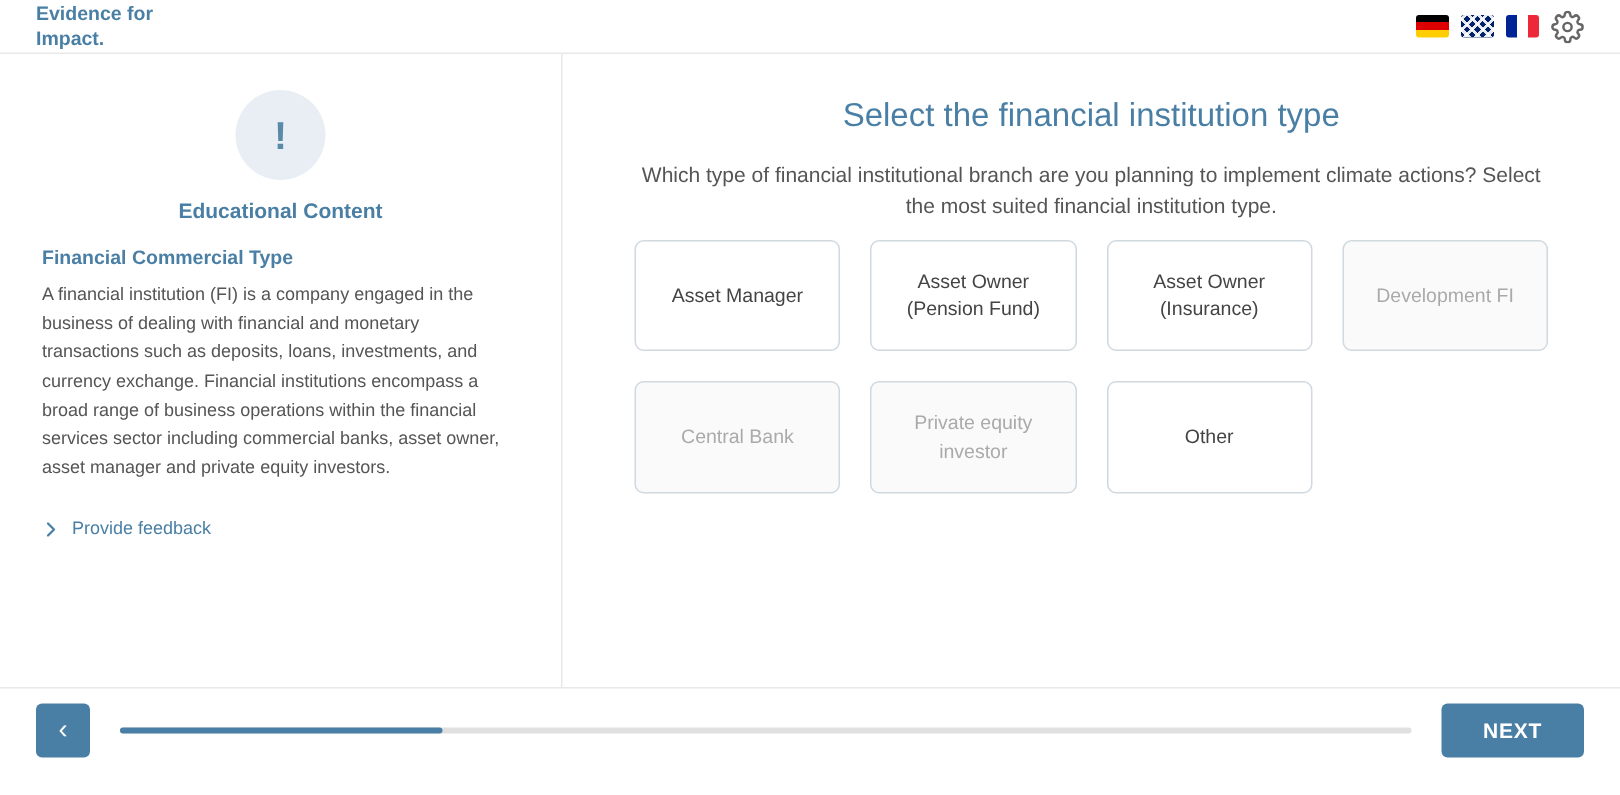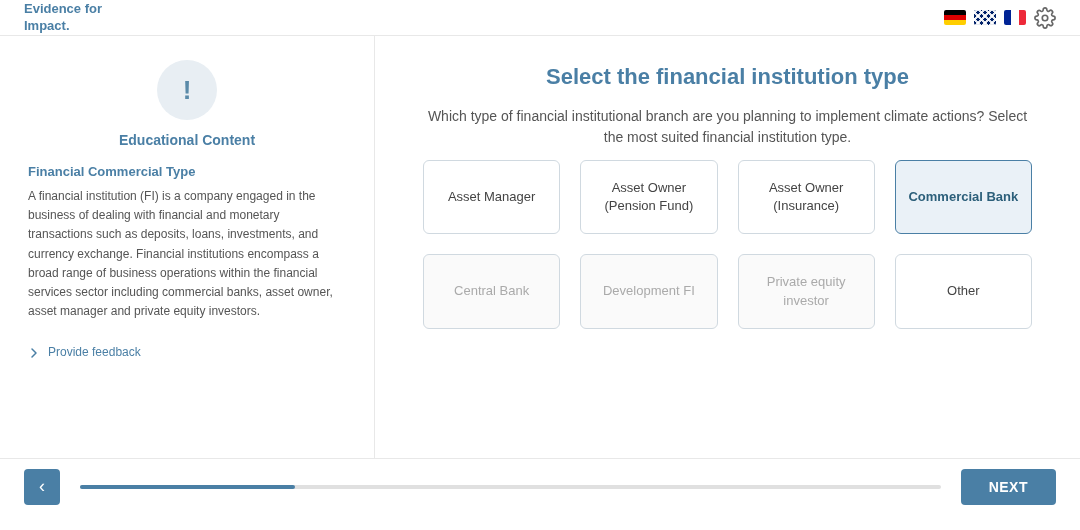--- a/index.html
+++ b/index.html
@@ -134,21 +134,21 @@
     }
 
     
     .content-area {
       flex: 1;
       padding: 28px 48px;
       overflow-y: auto;
     }
     .page-title {
       font-size: 22px;
-      font-weight: 700;
+      font-weight: 400;
       color: #4a7fa5;
       text-align: center;
       margin-bottom: 16px;
     }
     .page-description {
       font-size: 14px;
       color: #555;
       text-align: center;
       margin-bottom: 12px;
       line-height: 1.5;
@@ -271,23 +271,22 @@
     </a>
   </div>
 
   <div class="content-area">
     <div class="page-title">Select the financial institution type</div>
     <div class="page-description">Which type of financial institutional branch are you planning to implement climate actions? Select the most suited financial institution type.</div>
     <div class="cards-grid" id="cards-grid">
     <div class="card">Asset Manager</div>
         <div class="card">Asset Owner (Pension Fund)</div>
         <div class="card">Asset Owner (Insurance)</div>
-        <div class="card selected">Commercial Bank</div>
+        <div class="card disabled">Development FI</div>
         <div class="card disabled">Central Bank</div>
-        <div class="card disabled">Development FI</div>
         <div class="card disabled">Private equity investor</div>
         <div class="card">Other</div>
       </div>
   </div>
 
 </div>
 
 <div class="footer">
   <button class="back-btn">
     <span>‹</span>

